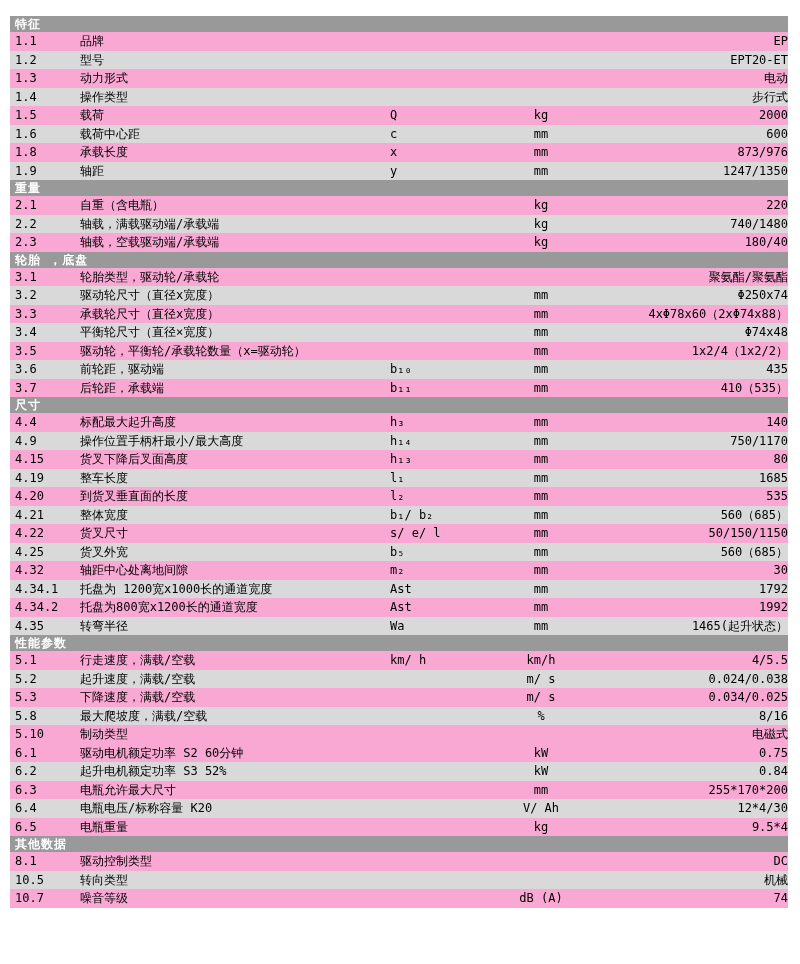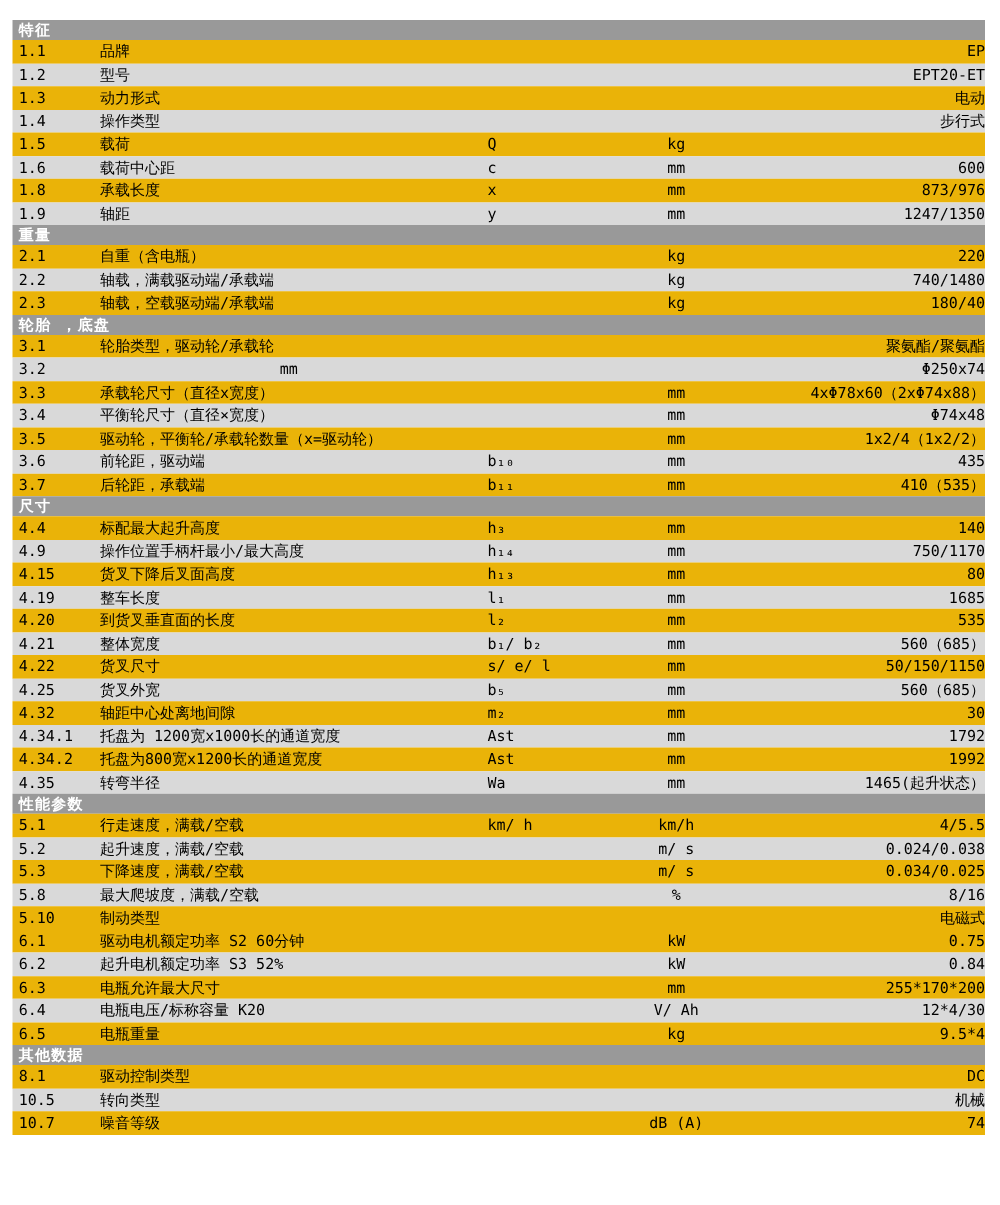--- a/index.html
+++ b/index.html
@@ -30,21 +30,21 @@
     padding-left: 5px;
     font-weight: bold;
     letter-spacing: 1px;
     white-space: nowrap;
     overflow: hidden;
   }
   .row {
     display: flex;
     height: 18.5px;
     line-height: 18.5px;
-    background: #eab308;
+    background: #f9a8d4;
     white-space: nowrap;
   }
   .row.alt { background: var(--alt-bg); }
   .cell-no     { flex: none; width: 65px; padding-left: 5px; overflow: hidden; }
   .cell-label  { flex: none; width: 310px; overflow: hidden; }
   .cell-symbol { flex: none; width: 100px; overflow: hidden; }
   .cell-unit   { flex: none; width: 102px; overflow: hidden; text-align: center; }
   .cell-value  { flex: 1; overflow: hidden; text-align: right; }
 </style>
 </head>
@@ -78,20 +78,21 @@
     <div class="cell-label">操作类型</div>
     <div class="cell-symbol"></div>
     <div class="cell-unit"></div>
     <div class="cell-value">步行式</div>
   </div>
     <div class="row">
     <div class="cell-no">1.5</div>
     <div class="cell-label">载荷</div>
     <div class="cell-symbol">Q</div>
     <div class="cell-unit">kg</div>
+    <div class="cell-value">2000</div>
   </div>
     <div class="row alt">
     <div class="cell-no">1.6</div>
     <div class="cell-label">载荷中心距</div>
     <div class="cell-symbol">c</div>
     <div class="cell-unit">mm</div>
     <div class="cell-value">600</div>
   </div>
     <div class="row">
     <div class="cell-no">1.8</div>
@@ -132,20 +133,21 @@
     <div class="section-header">轮胎 ，底盘</div>
     <div class="row">
     <div class="cell-no">3.1</div>
     <div class="cell-label">轮胎类型，驱动轮/承载轮</div>
     <div class="cell-symbol"></div>
     <div class="cell-unit"></div>
     <div class="cell-value">聚氨酯/聚氨酯</div>
   </div>
     <div class="row alt">
     <div class="cell-no">3.2</div>
+    <div class="cell-label">驱动轮尺寸（直径x宽度）</div>
     <div class="cell-symbol"></div>
     <div class="cell-unit">mm</div>
     <div class="cell-value">Φ250x74</div>
   </div>
     <div class="row">
     <div class="cell-no">3.3</div>
     <div class="cell-label">承载轮尺寸（直径x宽度）</div>
     <div class="cell-symbol"></div>
     <div class="cell-unit">mm</div>
     <div class="cell-value">4xΦ78x60（2xΦ74x88）</div>

